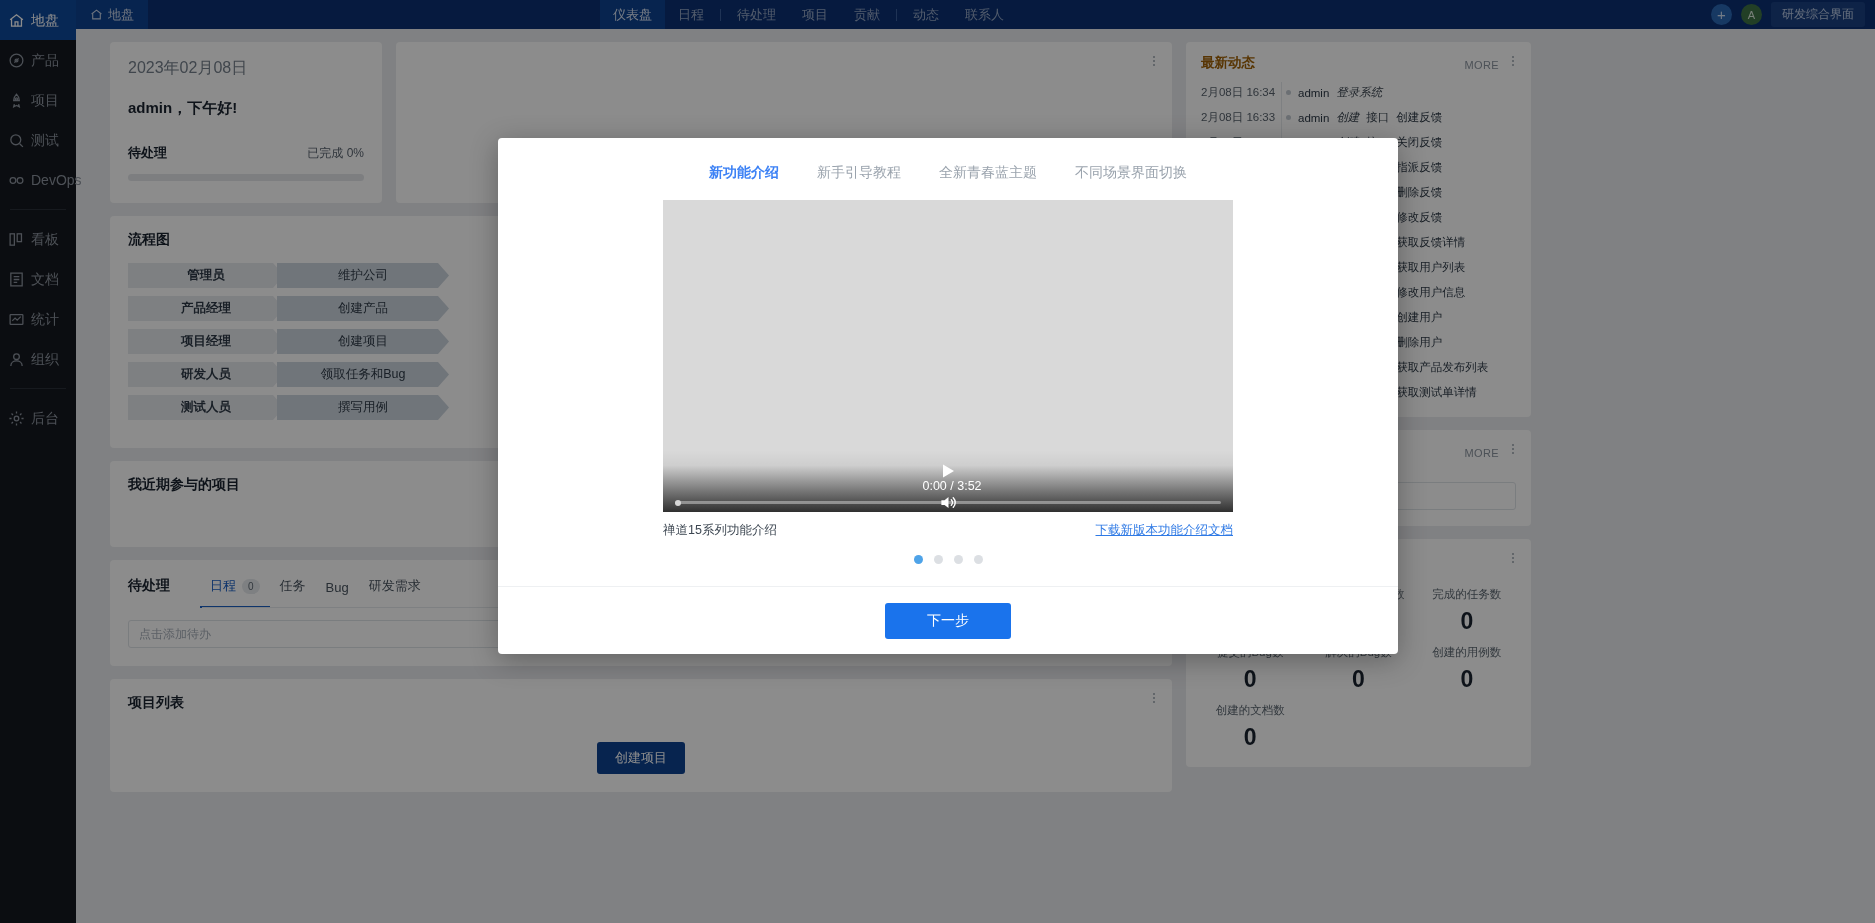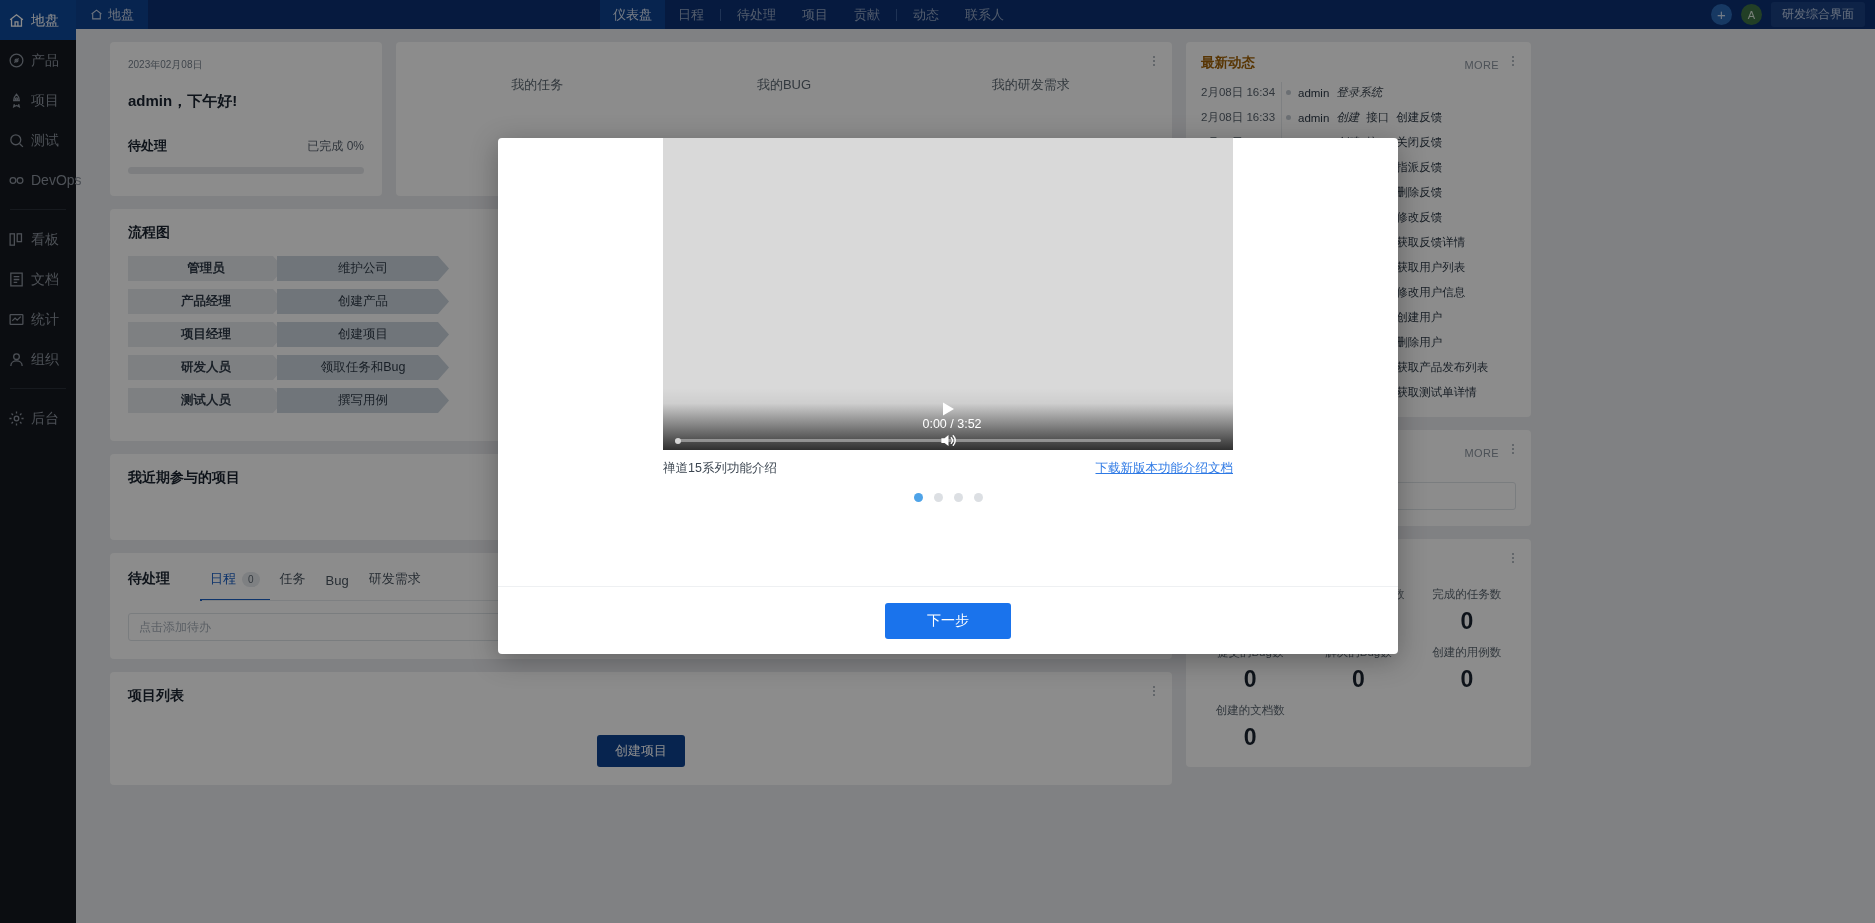--- a/index.html
+++ b/index.html
@@ -106,21 +106,21 @@
     position: absolute; right: 11px; top: 12px;
     width: 14px; height: 14px; cursor: pointer;
     display: flex; flex-direction: column; align-items: center;
     justify-content: center; gap: 2px;
   }
   .kebab i { width: 2px; height: 2px; background: #9aa3ad; border-radius: 50%; display:block; }
 
   
   .row-top { display: flex; gap: 14px; margin-bottom: 13px; }
   .welcome { width: 272px; flex: 0 0 272px; background:#fff; border-radius:4px; padding: 16px 18px 22px; }
-  .w-date { font-size: 10px; color: #76808c; }
+  .w-date { font-size: 16px; color: #76808c; }
   .w-hello { font-size: 15px; font-weight: bold; color: #1b2430; margin-top: 20px; }
   .w-line { display: flex; justify-content: space-between; align-items: baseline; margin-top: 26px; }
   .w-left { font-size: 13px; font-weight: bold; color: #1b2430; }
   .w-right { font-size: 12px; color: #5a6470; }
   .w-bar { height: 7px; background: #e3e6ea; border-radius: 4px; margin-top: 12px; }
 
   .summary { flex: 1; background:#fff; border-radius:4px; padding: 14px 18px 0; position: relative; }
   .sum-title { font-size: 14px; font-weight: bold; color: #1b2430; }
   .sum-cols { display: flex; margin-top: 20px; }
   .sum-col { flex: 1; text-align: center; }
@@ -390,31 +390,20 @@
             </div>
             <div class="w-bar"></div>
           </section>
 
           <section class="summary">
             <div class="kebab">
                 <i></i>
                 <i></i>
                 <i></i>
               </div>
-            <div class="sum-cols">
-              <div class="sum-col">
-                <div class="sum-lbl">我的任务</div>
-              </div>
-              <div class="sum-col">
-                <div class="sum-lbl">我的BUG</div>
-              </div>
-              <div class="sum-col">
-                <div class="sum-lbl">我的研发需求</div>
-              </div>
-            </div>
           </section>
         </div>
 
         <section class="card flow">
           <div class="card-title">流程图</div>
           <div class="flow-rows">
             <div class="flow-row">
               <div class="chev role">管理员</div>
               <div class="chev act">维护公司</div>
             </div>
@@ -662,20 +651,26 @@
             </div>
           </div>
         </section>
       </aside>
     </div>
   </main>
 
   <div class="dim"></div>
 
   <div class="modal">
+    <div class="m-tabs">
+      <div class="m-tab active">新功能介绍</div>
+      <div class="m-tab">新手引导教程</div>
+      <div class="m-tab">全新青春蓝主题</div>
+      <div class="m-tab">不同场景界面切换</div>
+    </div>
 
     <div class="m-body">
       <div class="video">
         <div class="v-ctrl">
           <div class="v-buttons">
             <div class="v-btn">
               <svg width="15" height="16" viewBox="0 0 15 16" fill="#ffffff">
                   <path d="M2 1.5l11 6.5-11 6.5z"></path>
                 </svg>
             </div>

